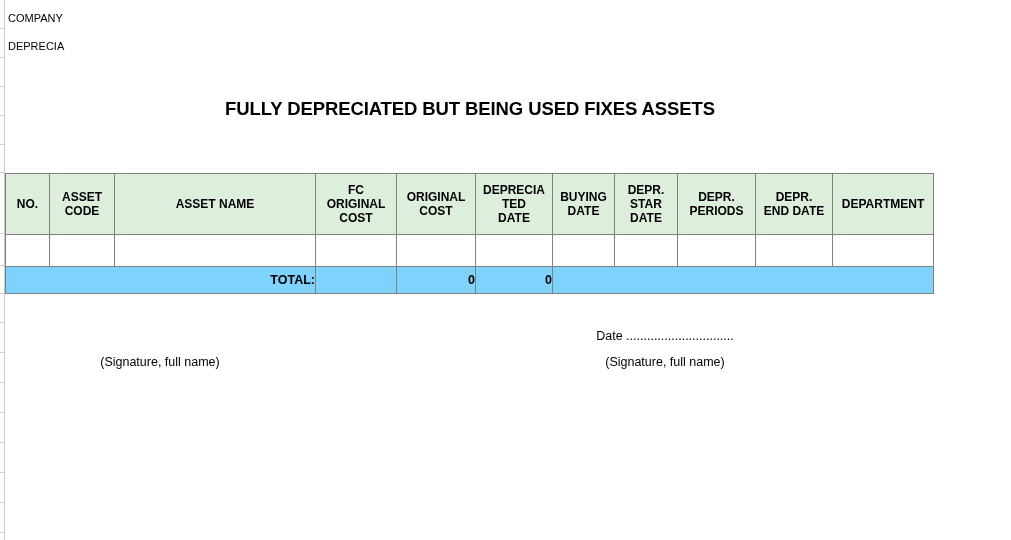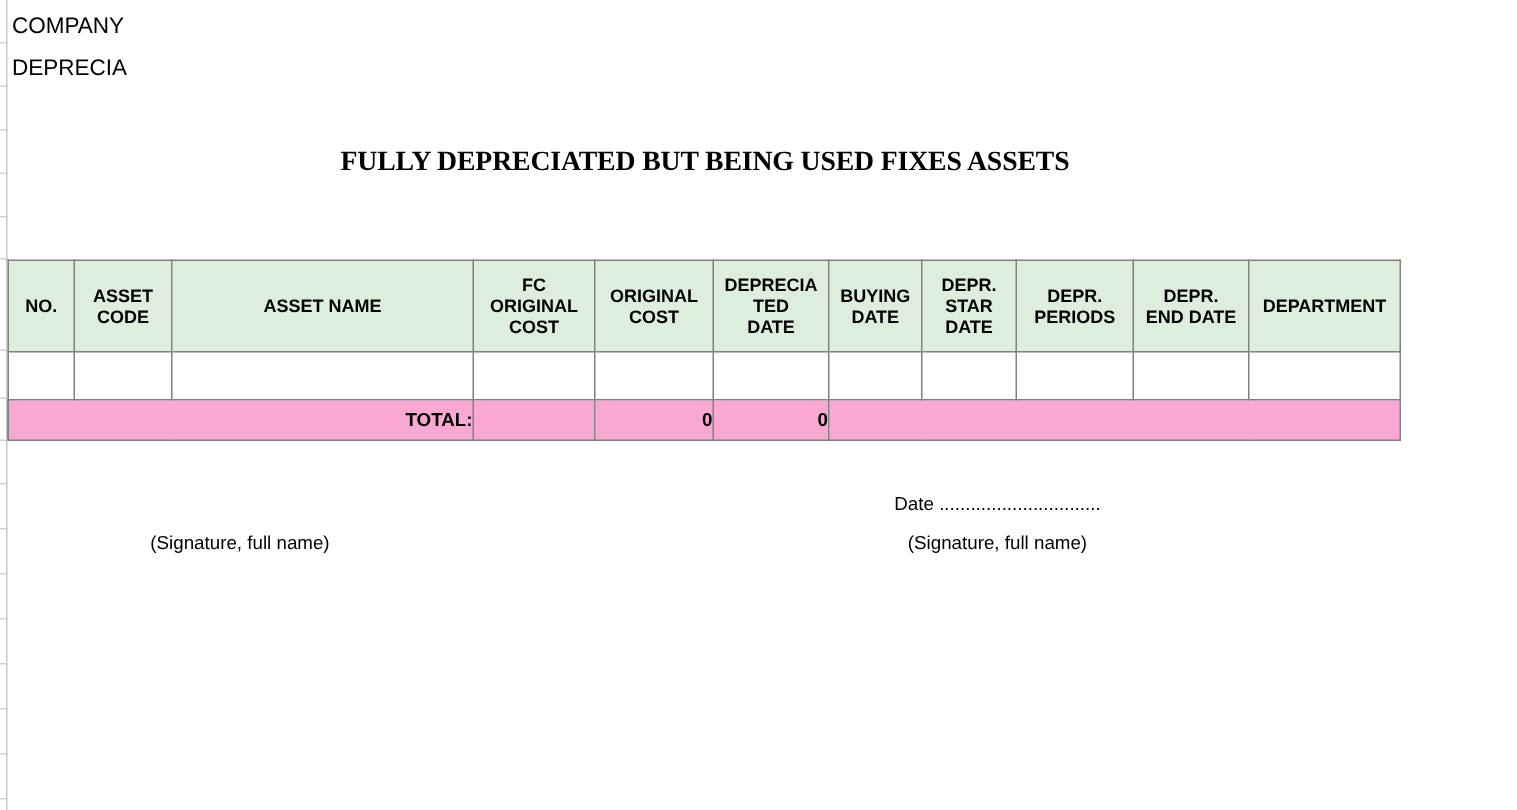--- a/index.html
+++ b/index.html
@@ -43,36 +43,35 @@
     width: 3px;
     height: 27px;
     background: #1a7a43;
   }
 
   
   #company-block {
     position: absolute;
     left: 8px;
     top: 4px;
-    font-size: 15px;
+    font-size: 11px;
     line-height: 28px;
   }
   #company-block div { white-space: nowrap; }
 
   
   #report-title {
     position: absolute;
     left: 0;
     top: 98px;
     width: 940px;
     text-align: center;
     font-size: 18.5px;
     font-weight: bold;
     letter-spacing: -0.1px;
-    font-family: Liberation Serif, serif;
   }
 
   
   #asset-table {
     position: absolute;
     left: 5px;
     top: 173px;
     width: 928px;
     border-collapse: collapse;
     table-layout: fixed;
@@ -87,21 +86,21 @@
     background: #ddeedd;
     font-weight: bold;
     text-align: center;
     height: 60px;
     line-height: 14px;
     padding: 0 2px;
   }
   #asset-table tbody tr.blank-row td { height: 31px; background: #ffffff; }
   #asset-table tbody tr.total-row td {
     height: 26px;
-    background: #f9a8d4;
+    background: #7dd3fc;
     font-weight: bold;
     font-size: 12.5px;
   }
   td.total-label { text-align: right; padding-right: 8px; }
   td.num { text-align: right; padding-right: 8px; }
 
   
   .c-no   { width: 44px; }
   .c-code { width: 65px; }
   .c-name { width: 201px; }

